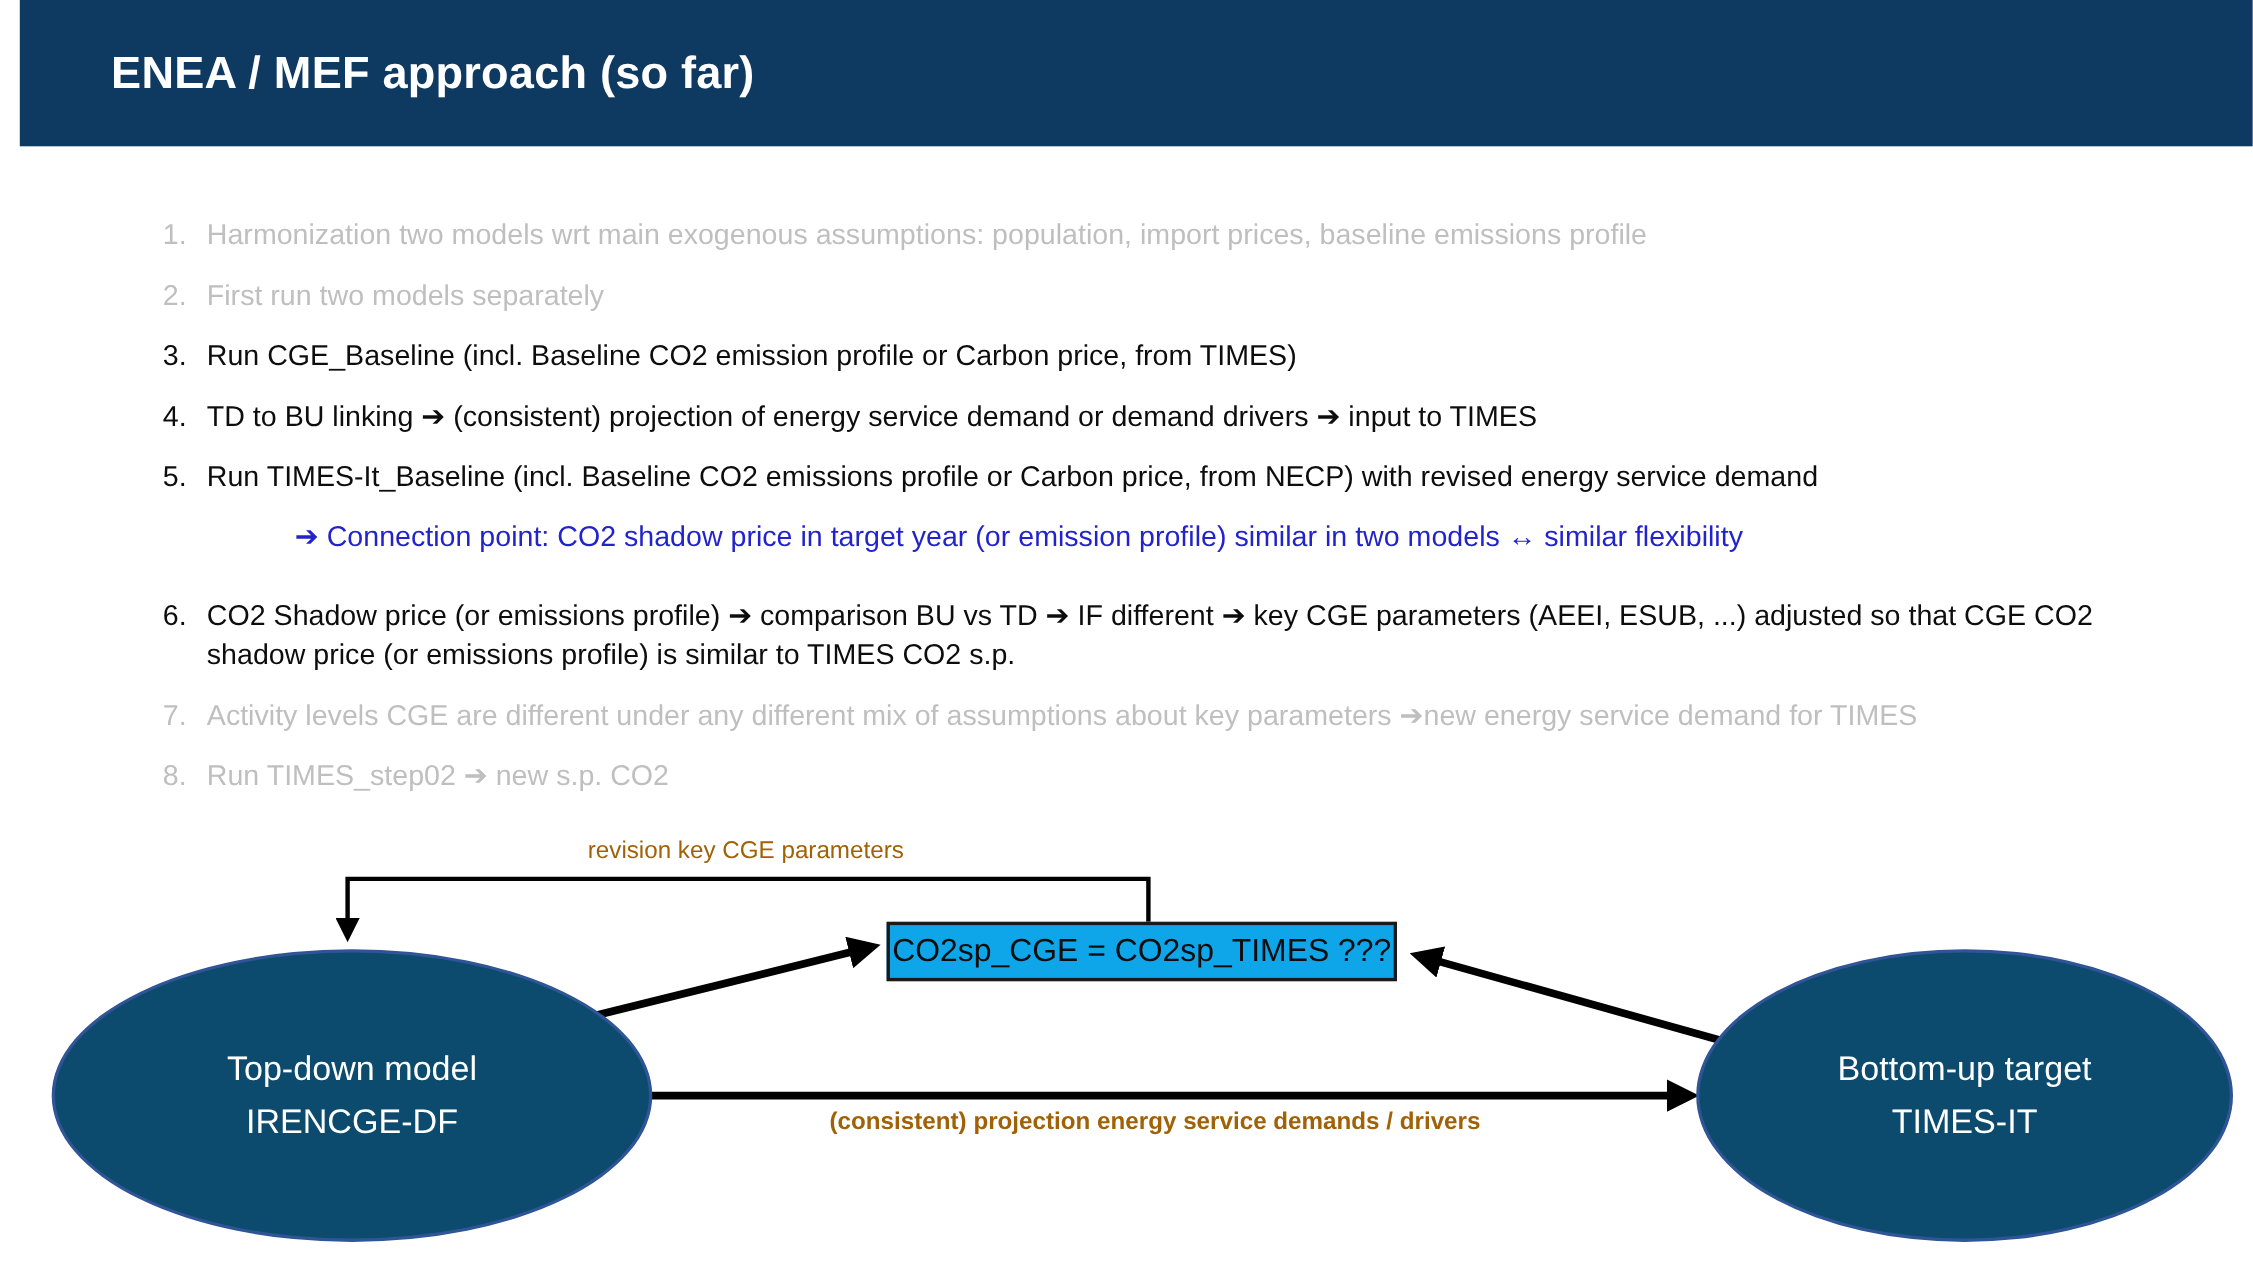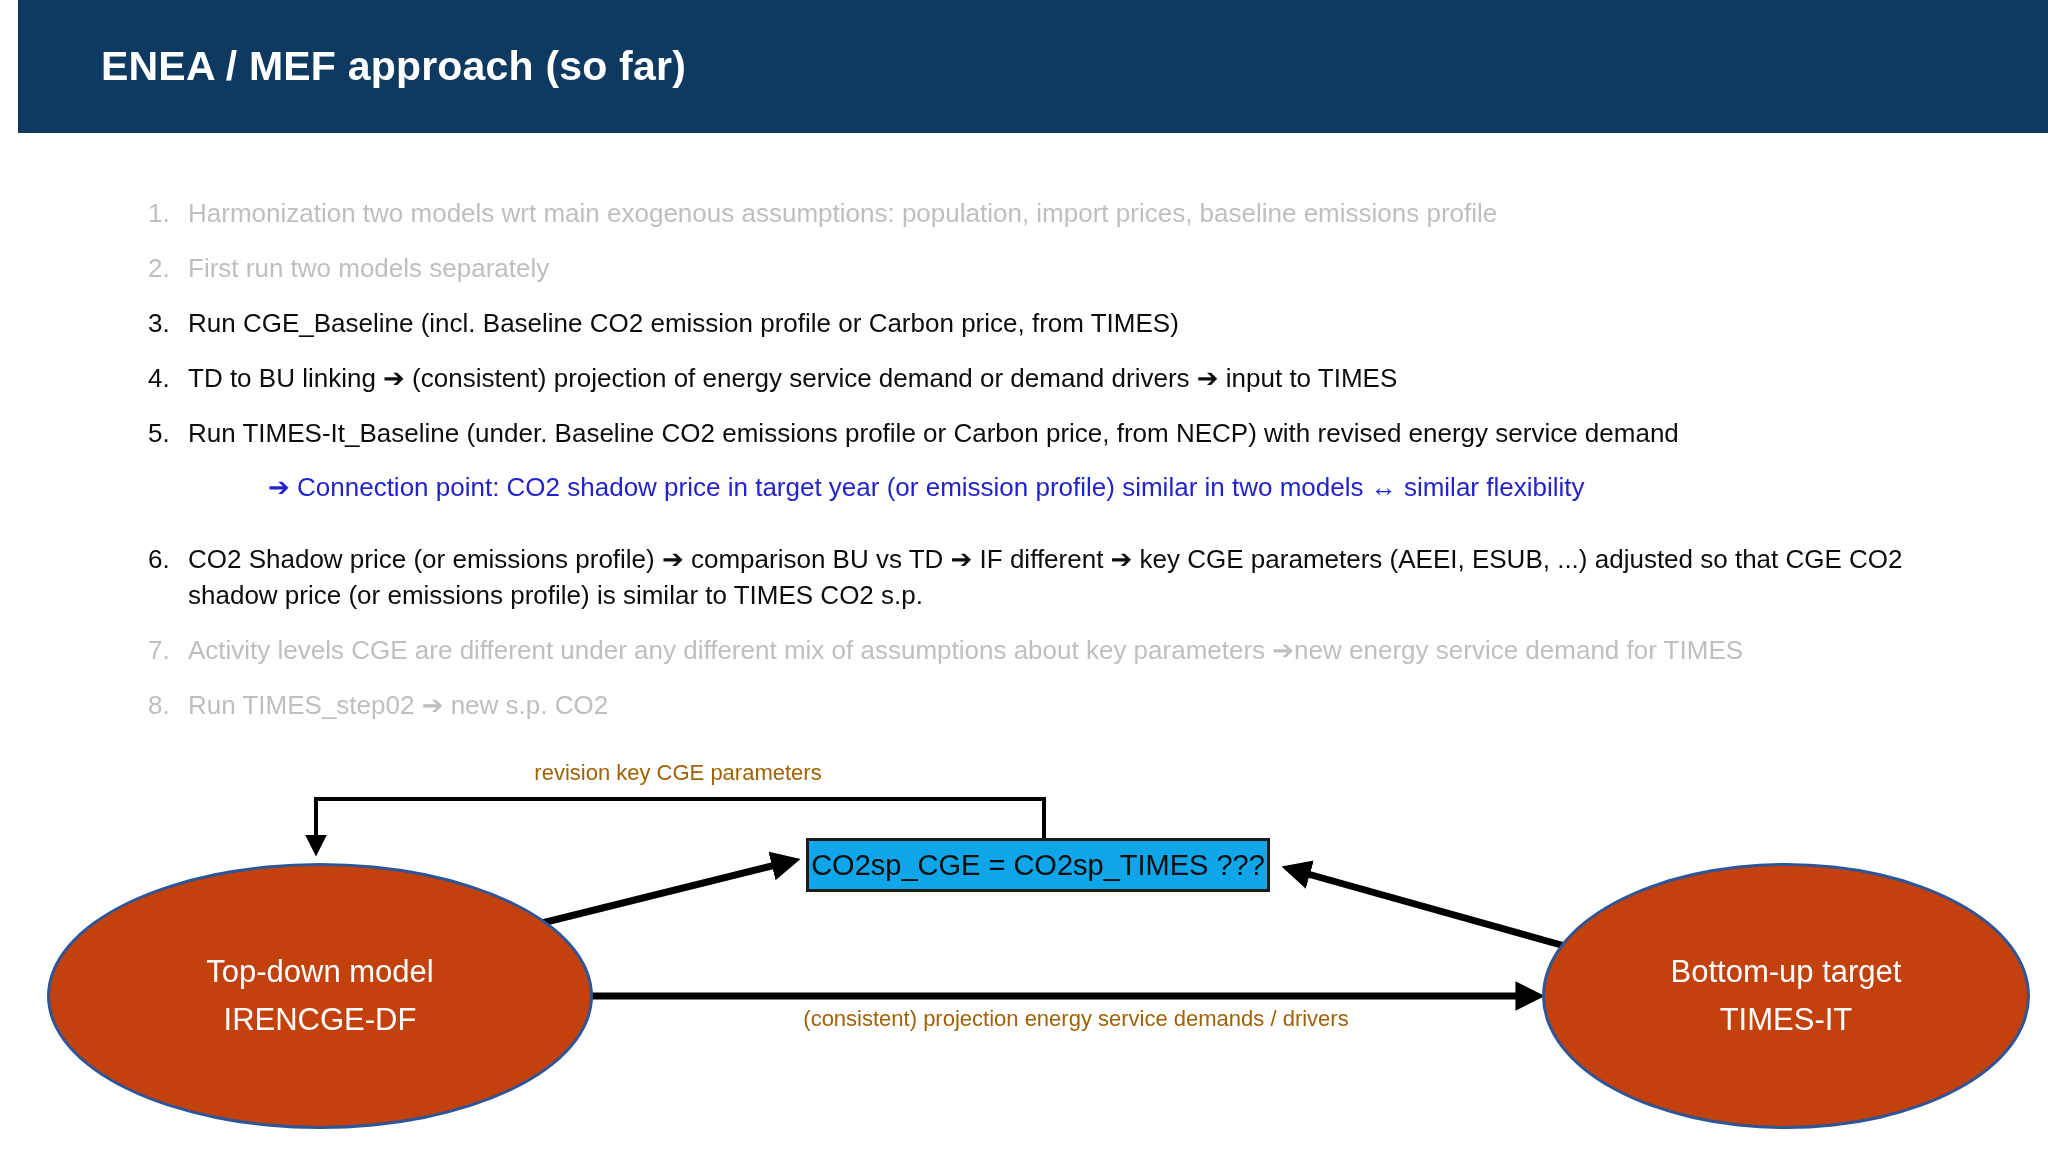--- a/index.html
+++ b/index.html
@@ -56,21 +56,21 @@
   }
   
   .diagram { position: absolute; inset: 0; }
   .diagram svg.wires {
     position: absolute; left: 0; top: 0;
     z-index: 1;
   }
   .ellipse {
     position: absolute;
     z-index: 2;
-    background: #c2410c;
+    background: #0c4a6e;
     border: 3px solid #2f5597;
     border-radius: 50%;
     display: flex;
     flex-direction: column;
     align-items: center;
     justify-content: center;
     color: #ffffff;
     font-size: 31px;
     line-height: 1.55;
     text-align: left;
@@ -91,21 +91,21 @@
     color: #0d0d0d;
   }
   .diagram-label {
     position: absolute;
     z-index: 2;
     font-size: 22px;
     color: #a16207;
     text-align: center;
   }
   .label-revision { left: 378px; top: 760px; width: 600px; }
-  .label-flow     { left: 716px; top: 1006px; width: 720px; }
+  .label-flow     { left: 690px; top: 1006px; width: 720px; font-weight: bold; }
 </style>
 </head>
 <body>
 
 <div class="slide">
 
   <div class="header">
     <h1>ENEA / MEF approach (so far)</h1>
   </div>
 
@@ -121,21 +121,21 @@
     <div class="step">
       <span class="num">3.</span>
       <span class="txt">Run CGE_Baseline (incl. Baseline CO2 emission profile or Carbon price, from TIMES)</span>
     </div>
     <div class="step">
       <span class="num">4.</span>
       <span class="txt">TD to BU linking ➔ (consistent) projection of energy service demand or demand drivers ➔ input to TIMES</span>
     </div>
     <div class="step">
       <span class="num">5.</span>
-      <span class="txt">Run TIMES-It_Baseline (under. Baseline CO2 emissions profile or Carbon price, from NECP) with revised energy service demand</span>
+      <span class="txt">Run TIMES-It_Baseline (incl. Baseline CO2 emissions profile or Carbon price, from NECP) with revised energy service demand</span>
     </div>
     <div class="note">➔ Connection point: CO2 shadow price in target year (or emission profile) similar in two models ↔ similar flexibility</div>
     <div class="step">
       <span class="num">6.</span>
       <span class="txt">CO2 Shadow price (or emissions profile) ➔ comparison BU vs TD ➔ IF different ➔ key CGE parameters (AEEI, ESUB, ...) adjusted so that CGE CO2 shadow price (or emissions profile) is similar to TIMES CO2 s.p.</span>
     </div>
     <div class="step muted">
       <span class="num">7.</span>
       <span class="txt">Activity levels CGE are different under any different mix of assumptions about key parameters ➔new energy service demand for TIMES</span>
     </div>

